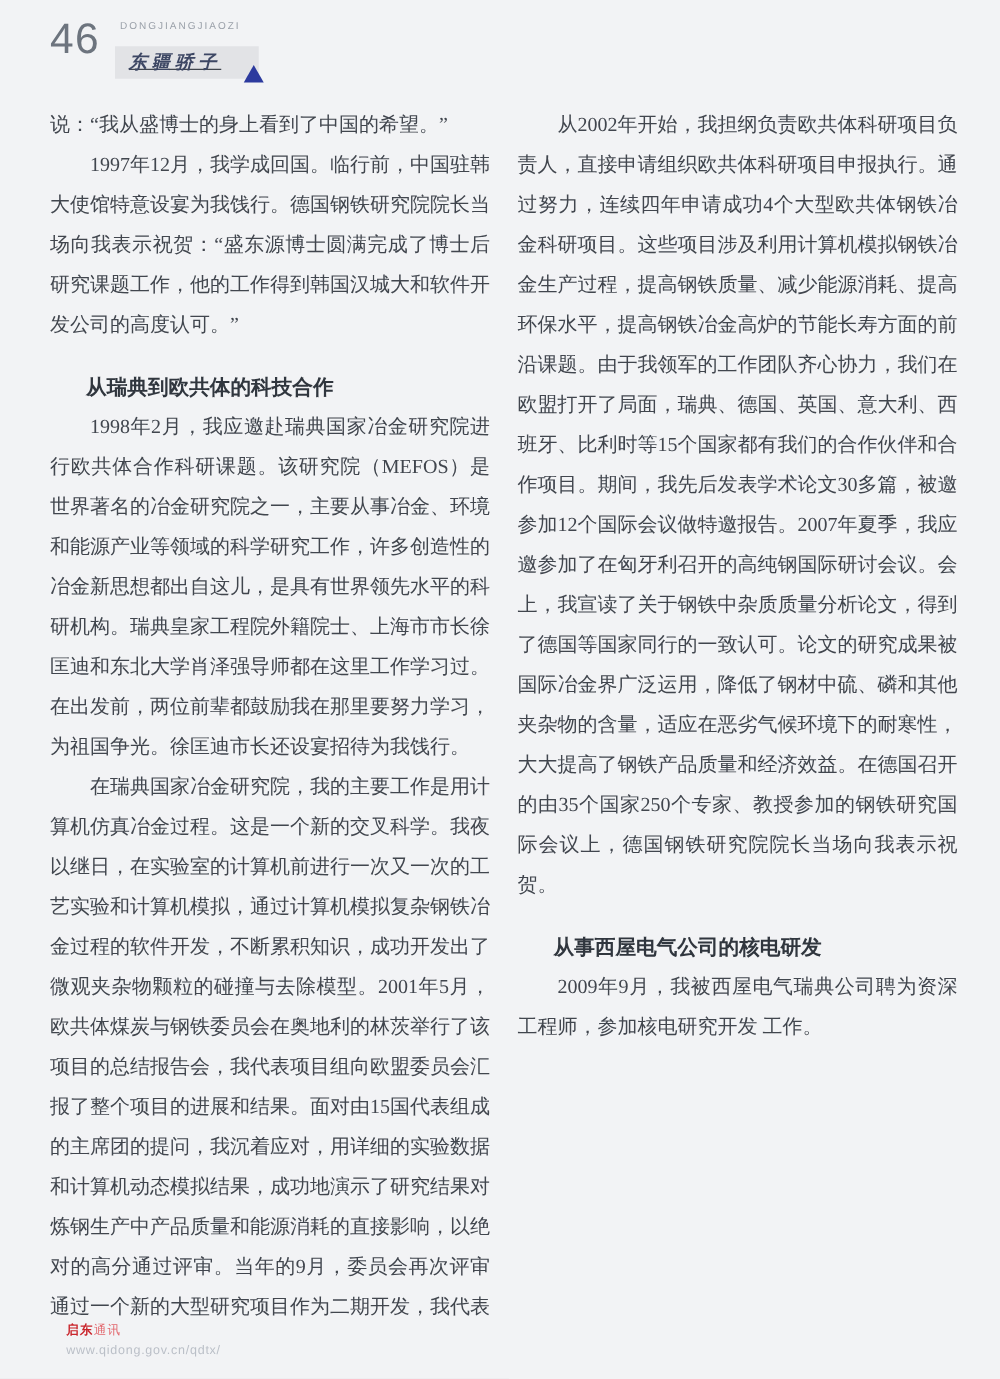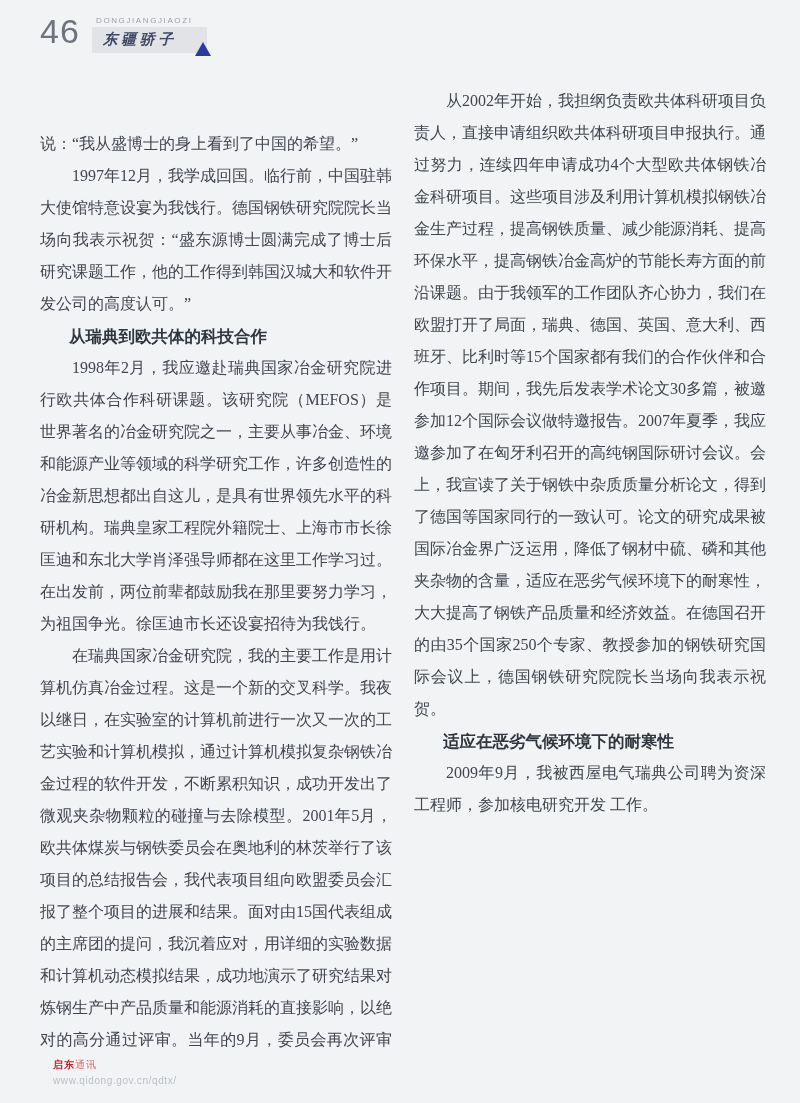--- a/index.html
+++ b/index.html
@@ -25,21 +25,22 @@
   .logo { position:absolute; left:92px; top:16px; }
   .logo-roman {
     font-family:"Liberation Sans","DejaVu Sans",sans-serif;
     font-size:8px; letter-spacing:1.6px; color:#9aa0a9; margin-left:4px;
   }
   .logo-band {
     position:relative;
     display:inline-block;
     background:#e2e3e6;
     padding:3px 30px 4px 11px;
-    margin-top:2px;
+    margin-top:12px;
+    text-decoration:underline;
   }
   .logo-cn {
     font-family:"Liberation Serif","DejaVu Serif",serif;
     font-style:italic; font-weight:bold;
     font-size:14.5px; letter-spacing:4px; color:#3d4764;
   }
   .logo-triangle {
     position:absolute; right:-4px; bottom:-3px;
     width:0; height:0;
     border-left:8px solid transparent;
@@ -55,25 +56,26 @@
     overflow:hidden;
   }
   .column {
     width:352px; height:100%;
     overflow:hidden;
     font-size:16px; line-height:32px;
     text-align:justify;
     color:#41464e;
   }
   .column p.body { text-indent:2em; }
-  .column p.noindent { text-indent:0;margin-top:43px; }
+  .column p.noindent { text-indent:0; }
   .column h3.section-heading {
     font-family:"Liberation Sans","DejaVu Sans",sans-serif;
     font-size:16.5px; font-weight:bold; color:#30363e;
     line-height:32px;
+    margin-top:17px;
     text-indent:1.75em;
     text-align:left;
   }
 
   
   .footer {
     position:absolute; left:53px; top:1057px;
     font-family:"Liberation Sans","DejaVu Sans",sans-serif;
   }
   .footer-brand { font-size:10px; line-height:16px; letter-spacing:1px; }
@@ -106,21 +108,21 @@
       <p class="body noindent">说：“我从盛博士的身上看到了中国的希望。”</p>
       <p class="body">1997年12月，我学成回国。临行前，中国驻韩大使馆特意设宴为我饯行。德国钢铁研究院院长当场向我表示祝贺：“盛东源博士圆满完成了博士后研究课题工作，他的工作得到韩国汉城大和软件开发公司的高度认可。”</p>
       <h3 class="section-heading">从瑞典到欧共体的科技合作</h3>
       <p class="body">1998年2月，我应邀赴瑞典国家冶金研究院进行欧共体合作科研课题。该研究院（MEFOS）是世界著名的冶金研究院之一，主要从事冶金、环境和能源产业等领域的科学研究工作，许多创造性的冶金新思想都出自这儿，是具有世界领先水平的科研机构。瑞典皇家工程院外籍院士、上海市市长徐匡迪和东北大学肖泽强导师都在这里工作学习过。在出发前，两位前辈都鼓励我在那里要努力学习，为祖国争光。徐匡迪市长还设宴招待为我饯行。</p>
       <p class="body">在瑞典国家冶金研究院，我的主要工作是用计算机仿真冶金过程。这是一个新的交叉科学。我夜以继日，在实验室的计算机前进行一次又一次的工艺实验和计算机模拟，通过计算机模拟复杂钢铁冶金过程的软件开发，不断累积知识，成功开发出了微观夹杂物颗粒的碰撞与去除模型。2001年5月，欧共体煤炭与钢铁委员会在奥地利的林茨举行了该项目的总结报告会，我代表项目组向欧盟委员会汇报了整个项目的进展和结果。面对由15国代表组成的主席团的提问，我沉着应对，用详细的实验数据和计算机动态模拟结果，成功地演示了研究结果对炼钢生产中产品质量和能源消耗的直接影响，以绝对的高分通过评审。当年的9月，委员会再次评审通过一个新的大型研究项目作为二期开发，我代表瑞典方面担任该项目总经理。同年底，我被瑞典国家冶金研究院授予“终身研究员”荣誉称号。</p>
 
     </section>
 
     <section class="column">
       <p class="body">从2002年开始，我担纲负责欧共体科研项目负责人，直接申请组织欧共体科研项目申报执行。通过努力，连续四年申请成功4个大型欧共体钢铁冶金科研项目。这些项目涉及利用计算机模拟钢铁冶金生产过程，提高钢铁质量、减少能源消耗、提高环保水平，提高钢铁冶金高炉的节能长寿方面的前沿课题。由于我领军的工作团队齐心协力，我们在欧盟打开了局面，瑞典、德国、英国、意大利、西班牙、比利时等15个国家都有我们的合作伙伴和合作项目。期间，我先后发表学术论文30多篇，被邀参加12个国际会议做特邀报告。2007年夏季，我应邀参加了在匈牙利召开的高纯钢国际研讨会议。会上，我宣读了关于钢铁中杂质质量分析论文，得到了德国等国家同行的一致认可。论文的研究成果被国际冶金界广泛运用，降低了钢材中硫、磷和其他夹杂物的含量，适应在恶劣气候环境下的耐寒性，大大提高了钢铁产品质量和经济效益。在德国召开的由35个国家250个专家、教授参加的钢铁研究国际会议上，德国钢铁研究院院长当场向我表示祝贺。</p>
-      <h3 class="section-heading">适应在恶劣气候环境下的耐寒性</h3>
+      <h3 class="section-heading">从事西屋电气公司的核电研发</h3>
       <p class="body">2009年9月，我被西屋电气瑞典公司聘为资深工程师，参加核电研究开发 工作。</p>
 
     </section>
 
   </div>
 
   <div class="footer">
     <div class="footer-brand">
       <span class="strong">启东</span><span class="light">通讯</span>
     </div>

